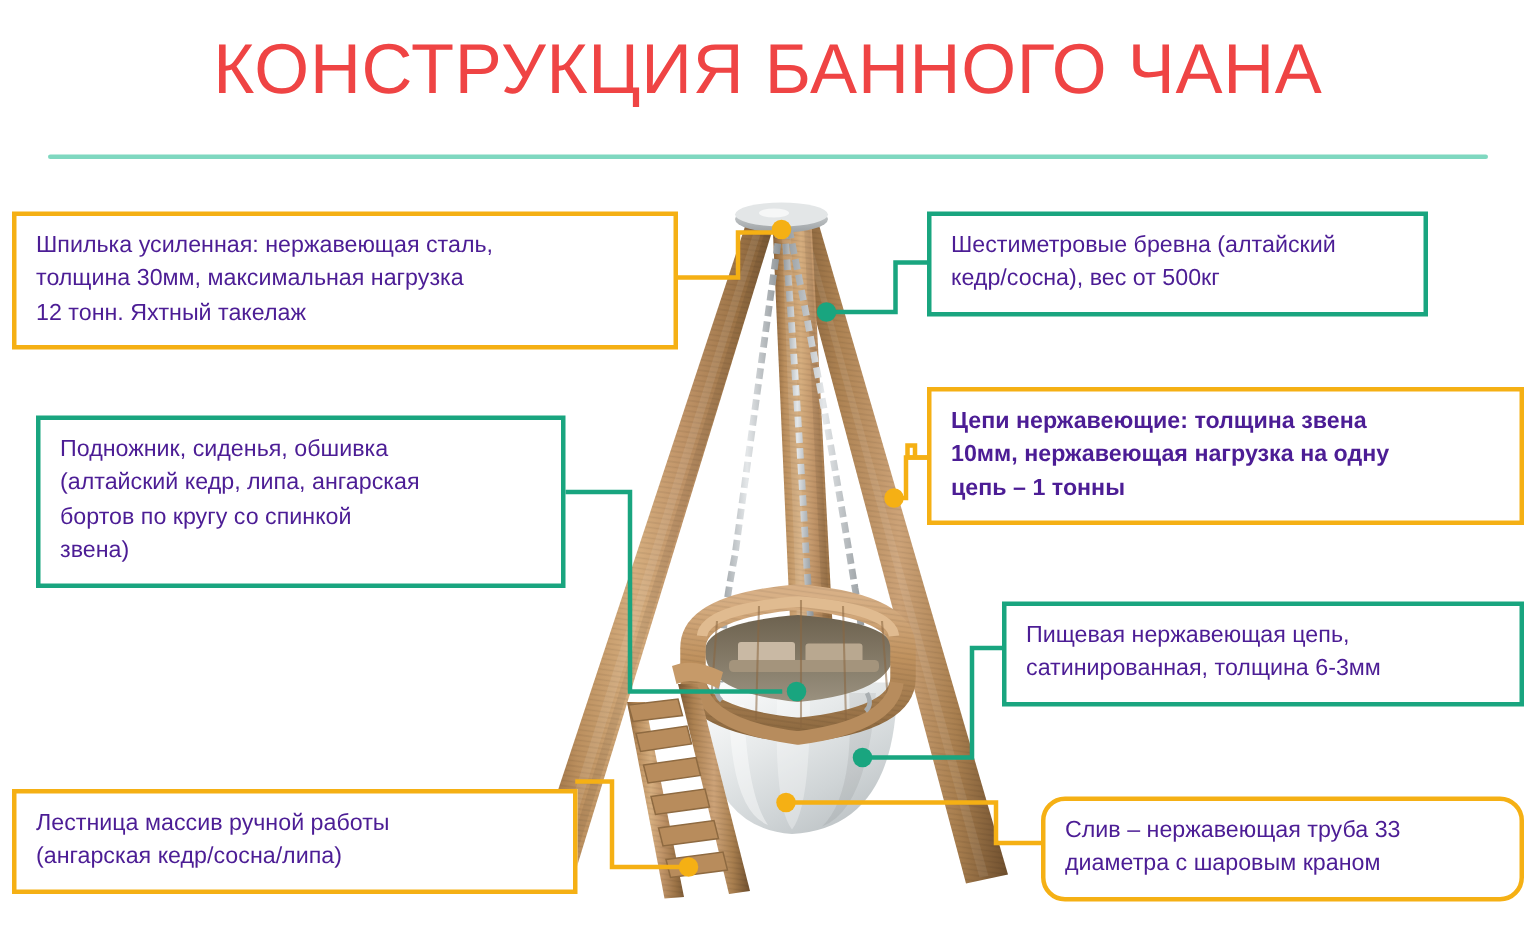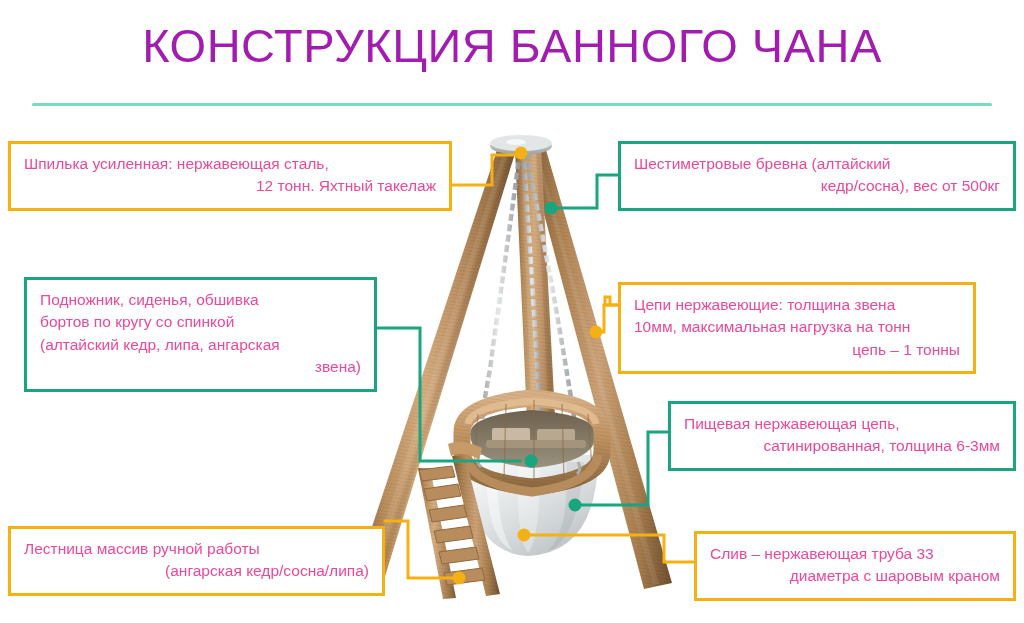--- a/index.html
+++ b/index.html
@@ -6,40 +6,40 @@
   body{
     width:1024px;height:623px;position:relative;overflow:hidden;
     background:#ffffff;
     font-family:"Liberation Sans","DejaVu Sans",sans-serif;
   }
   #stage{position:absolute;inset:0;}
 
   
   .title{
     position:absolute;left:0;top:18px;width:1024px;text-align:center;
-    font-size:47px;font-weight:400;letter-spacing:.5px;color:#a21caf;
+    font-size:47px;font-weight:400;letter-spacing:.5px;color:#ef4444;
     white-space:nowrap;
   }
   .divider{
     position:absolute;left:32px;top:103px;width:960px;height:3px;
     background:#7fd8c0;border-radius:2px;
   }
 
   
   .callout{
     position:absolute;box-sizing:border-box;background:#ffffff;
     border:3px solid #f5b014;
     padding:9px 13px 10px 13px;
-    font-size:15.5px;line-height:1.45;color:#ec4899;
+    font-size:15.5px;line-height:1.45;color:#4c1d95;
     text-align:justify;text-justify:inter-word;
     z-index:30;
   }
   .callout.teal{border-color:#19a57f;}
   .callout p{margin:0;}
-  .callout p:last-child{text-align:right;}
+  .callout p:last-child{text-align:left;}
 
   
   svg.layer{position:absolute;left:0;top:0;width:1024px;height:623px;overflow:visible;}
   svg.leaders{z-index:20;}
   svg.art{z-index:10;}
 
   .lead{fill:none;stroke-width:3;stroke-linecap:square;stroke-linejoin:miter;}
   .lead.y{stroke:#f5b014;}
   .lead.t{stroke:#19a57f;}
   .dot.y{fill:#f5b014;}
@@ -218,49 +218,50 @@
 
     <path class="lead t" d="M668,432 L648,432 L648,505 L582,505"></path>
     <circle class="dot t" cx="575" cy="505" r="6.5"></circle>
 
     <path class="lead y" d="M694,562 L664,562 L664,535 L530,535"></path>
     <circle class="dot y" cx="524" cy="535" r="6.5"></circle>
   </svg>
 
   <div class="callout" style="left:8px;top:141px;width:444px;">
     <p>Шпилька усиленная: нержавеющая сталь,</p>
+    <p>толщина 30мм, максимальная нагрузка</p>
     <p>12 тонн. Яхтный такелаж</p>
   </div>
 
   <div class="callout teal" style="left:24px;top:277px;width:353px;">
     <p>Подножник, сиденья, обшивка</p>
+    <p>(алтайский кедр, липа, ангарская</p>
     <p>бортов по кругу со спинкой</p>
-    <p>(алтайский кедр, липа, ангарская</p>
     <p>звена)</p>
   </div>
 
   <div class="callout" style="left:8px;top:492px;width:377px;margin-top:34px;">
     <p>Лестница массив ручной работы</p>
     <p>(ангарская кедр/сосна/липа)</p>
   </div>
 
-  <div class="callout teal" style="left:618px;top:141px;width:398px;">
+  <div class="callout teal" style="left:618px;top:141px;width:334px;">
     <p>Шестиметровые бревна (алтайский</p>
     <p>кедр/сосна), вес от 500кг</p>
   </div>
 
-  <div class="callout" style="left:618px;top:282px;width:358px;">
+  <div class="callout" style="left:618px;top:258px;width:398px;font-weight:bold;">
     <p>Цепи нержавеющие: толщина звена</p>
-    <p>10мм, максимальная нагрузка на тонн</p>
+    <p>10мм, нержавеющая нагрузка на одну</p>
     <p>цепь – 1 тонны</p>
   </div>
 
   <div class="callout teal" style="left:668px;top:401px;width:348px;">
     <p>Пищевая нержавеющая цепь,</p>
     <p>сатинированная, толщина 6-3мм</p>
   </div>
 
-  <div class="callout" style="left:694px;top:531px;width:322px;">
+  <div class="callout" style="left:694px;top:531px;width:322px;border-radius:16px;">
     <p>Слив – нержавеющая труба 33</p>
     <p>диаметра с шаровым краном</p>
   </div>
 
 </div>
 
 </body></html>

